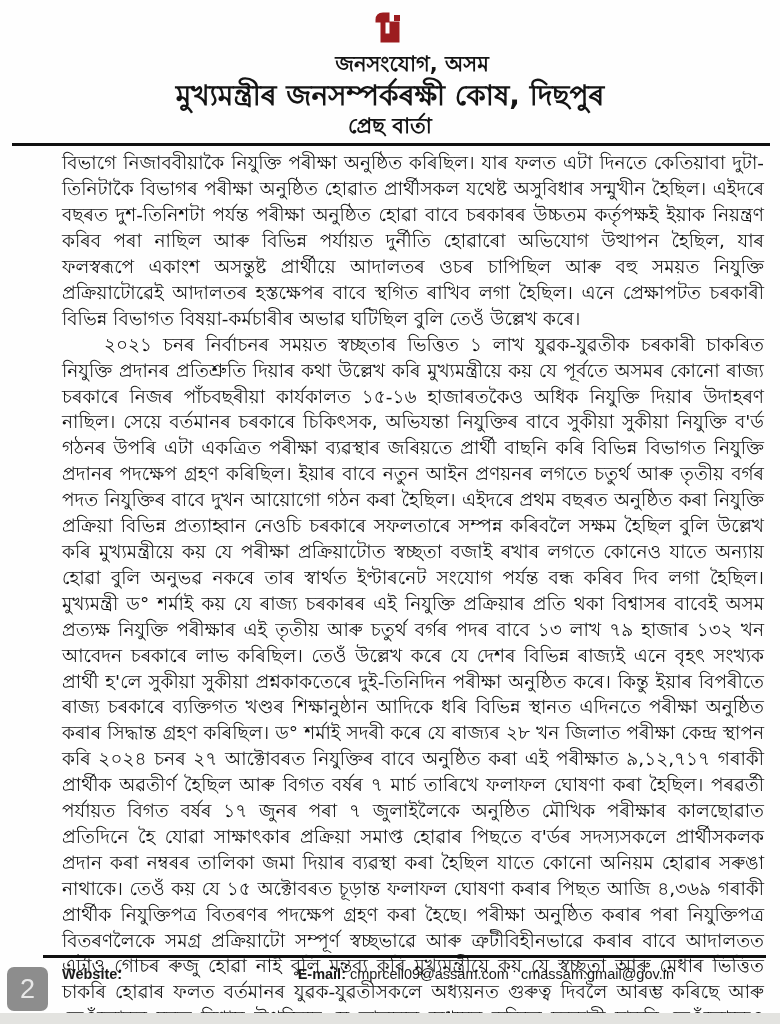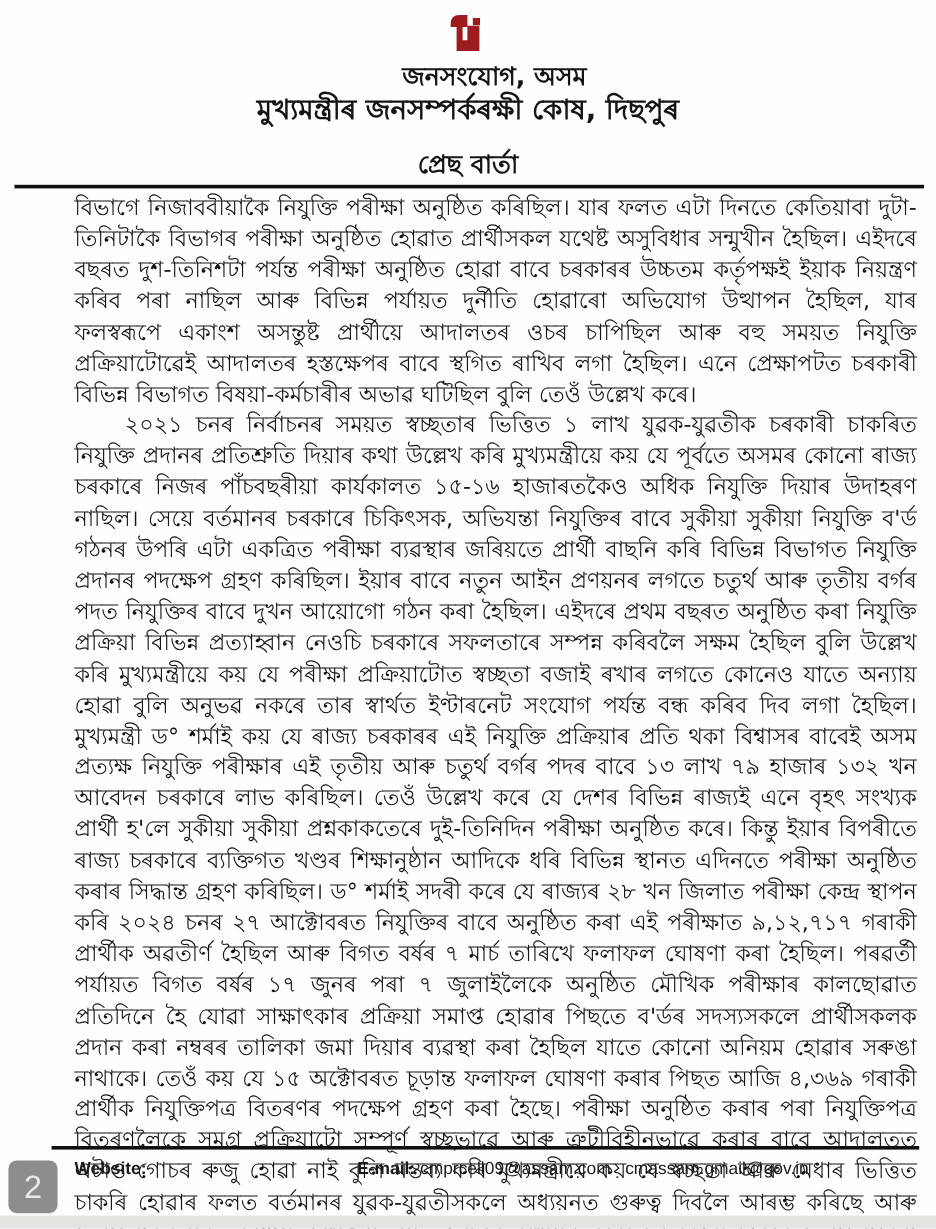--- a/index.html
+++ b/index.html
@@ -8,22 +8,22 @@
     width:780px;height:1024px;
     background:#fefefe;
     overflow:hidden;
     font-family:"DejaVu Sans",sans-serif;
     color:#141414;
   }
   
   .header{ text-align:center; padding-top:10px; }
   .logo{ display:block; margin:0 auto 2px auto; width:40px; height:40px; }
   .h-org{ font-size:21px; font-weight:bold; line-height:1.2; margin:2px 0 0 0;padding-left:44px; }
-  .h-cell{ font-size:23px; font-weight:bold; line-height:1.25; margin:1px 0 0 0; }
-  .h-type{ font-size:21px; font-weight:bold; line-height:1.2; margin:18px 0 0 0; }
+  .h-cell{ font-size:28px; font-weight:bold; line-height:1.25; margin:1px 0 0 0; }
+  .h-type{ font-size:21px; font-weight:bold; line-height:1.2; margin:1px 0 0 0; }
   .header-rule{
     height:3px; background:#101010;
     margin:4px 10px 0 12px;
   }
   
   .doc-body{
     padding:4px 16px 0 62px;
     font-size:18.5px;
     line-height:25.9px;
     text-align:justify;

